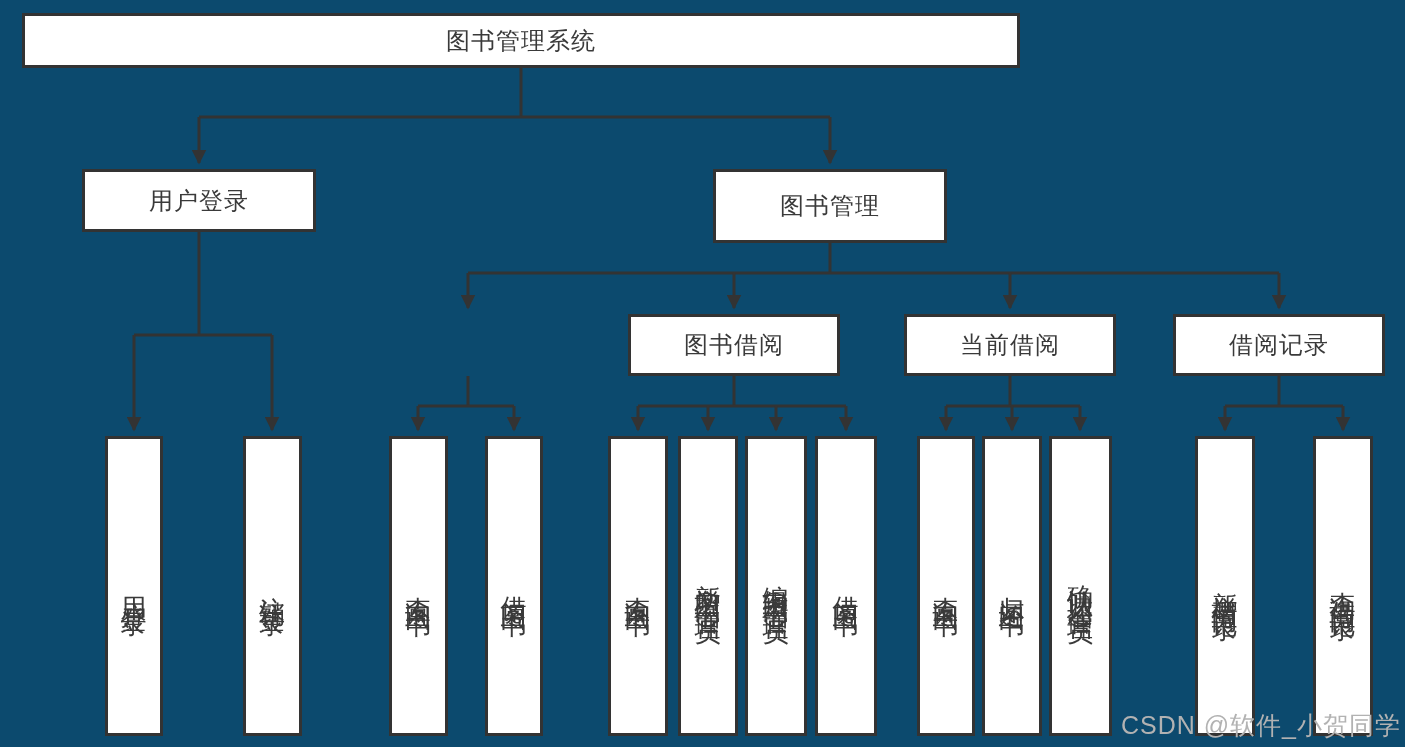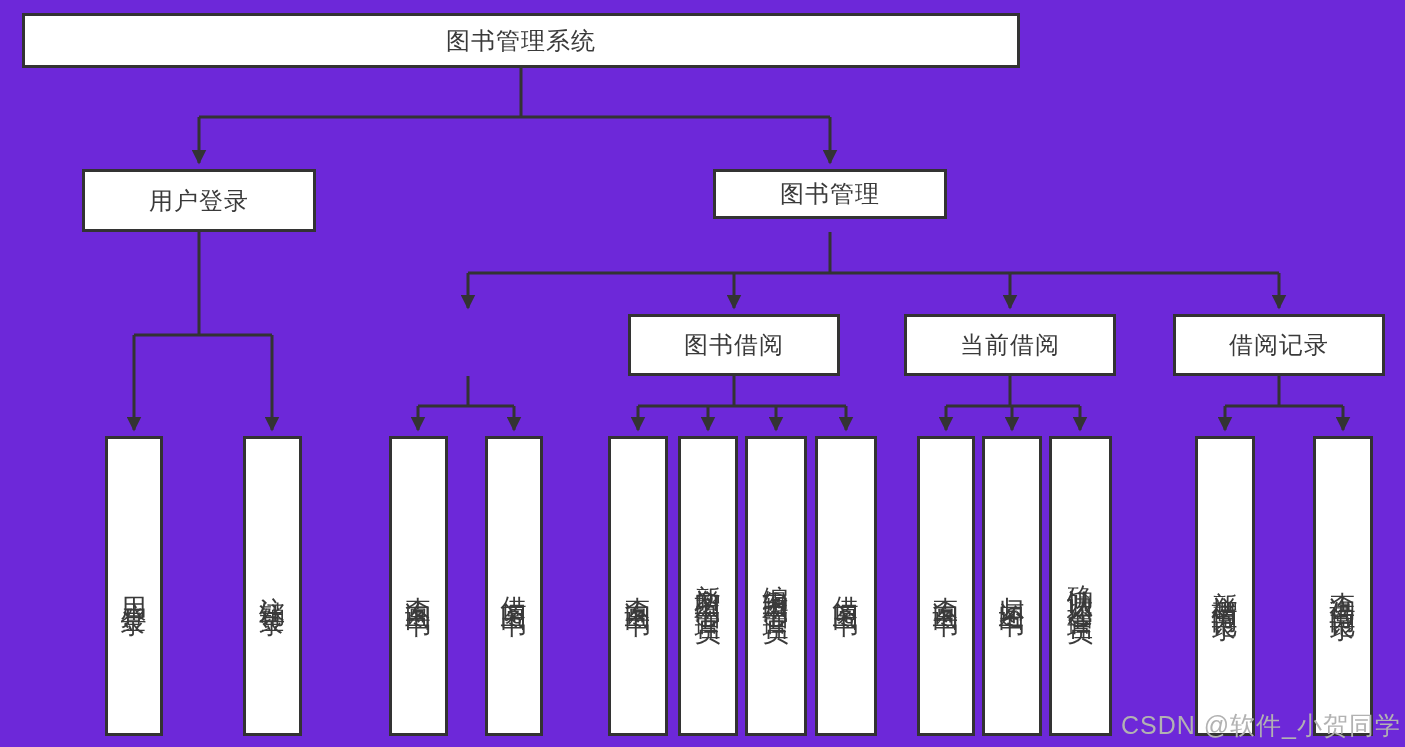--- a/index.html
+++ b/index.html
@@ -1,20 +1,20 @@
 <!DOCTYPE html>
 <html><head>
 <meta charset="utf-8">
 <style>
   html, body { margin: 0; padding: 0; background: #ffffff; }
   #canvas {
     position: relative;
     width: 1405px;
     height: 747px;
-    background: #6d28d9;
+    background: #0c4a6e;
     font-family: "Liberation Sans", "DejaVu Sans", sans-serif;
     overflow: hidden;
   }
   #wires {
     position: absolute;
     left: 0; top: 0;
     width: 1405px; height: 747px;
     pointer-events: none;
   }
   .ln { stroke: #333333; stroke-width: 3; fill: none; }
@@ -95,21 +95,21 @@
 
     <path class="ln" d="M1279,376 V406"></path>
     <path class="ln" d="M1225,406 H1343"></path>
     <path class="ln" d="M1225,406 V430" marker-end="url(#arrow)"></path>
     <path class="ln" d="M1343,406 V430" marker-end="url(#arrow)"></path>
   </svg>
 
   <div class="node hbox" style="left:22px; top:13px; width:998px; height:55px;">图书管理系统</div>
 
   <div class="node hbox" style="left:82px; top:169px; width:234px; height:63px;">用户登录</div>
-  <div class="node hbox" style="left:713px; top:169px; width:234px; height:50px;">图书管理</div>
+  <div class="node hbox" style="left:713px; top:169px; width:234px; height:74px;">图书管理</div>
 
   <div class="node hbox" style="left:628px; top:314px; width:212px; height:62px;">图书借阅</div>
   <div class="node hbox" style="left:904px; top:314px; width:212px; height:62px;">当前借阅</div>
   <div class="node hbox" style="left:1173px; top:314px; width:212px; height:62px;">借阅记录</div>
 
   <div class="node leaf" style="left:105px; top:436px; width:58px; height:300px;">
     <span class="vtext">用户登录</span>
   </div>
   <div class="node leaf" style="left:243px; top:436px; width:59px; height:300px;">
     <span class="vtext">注销登录</span>

